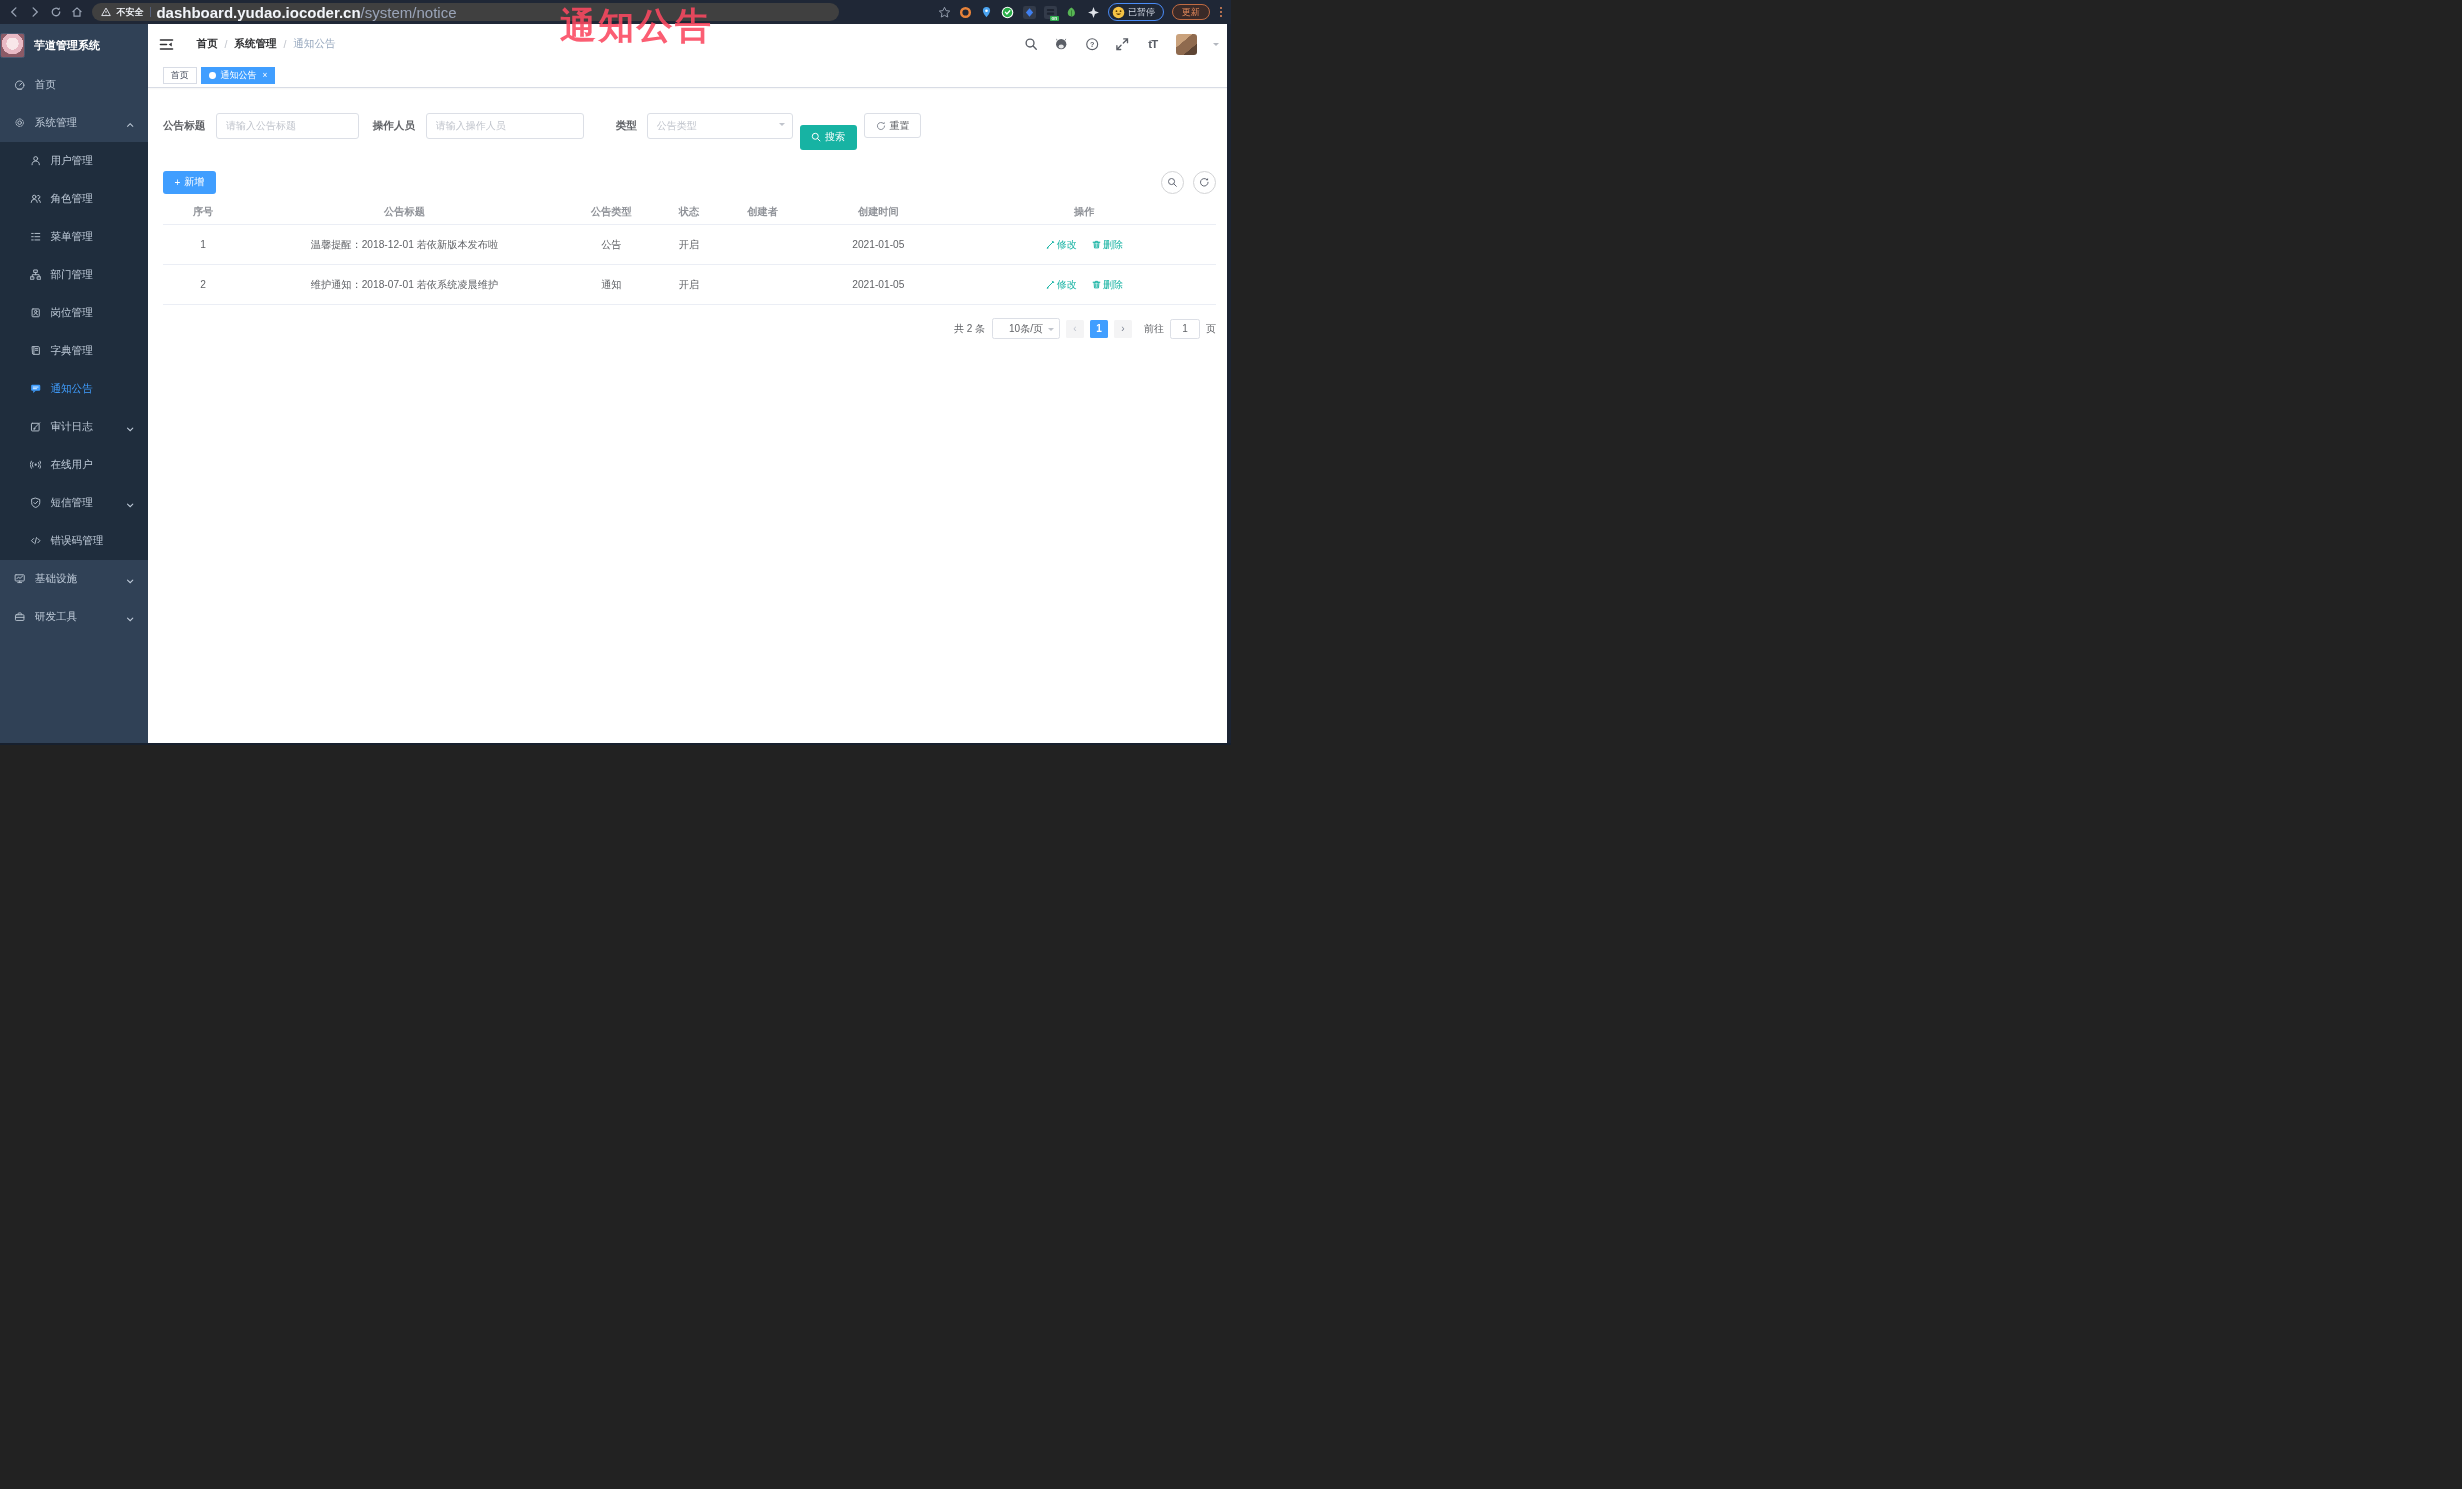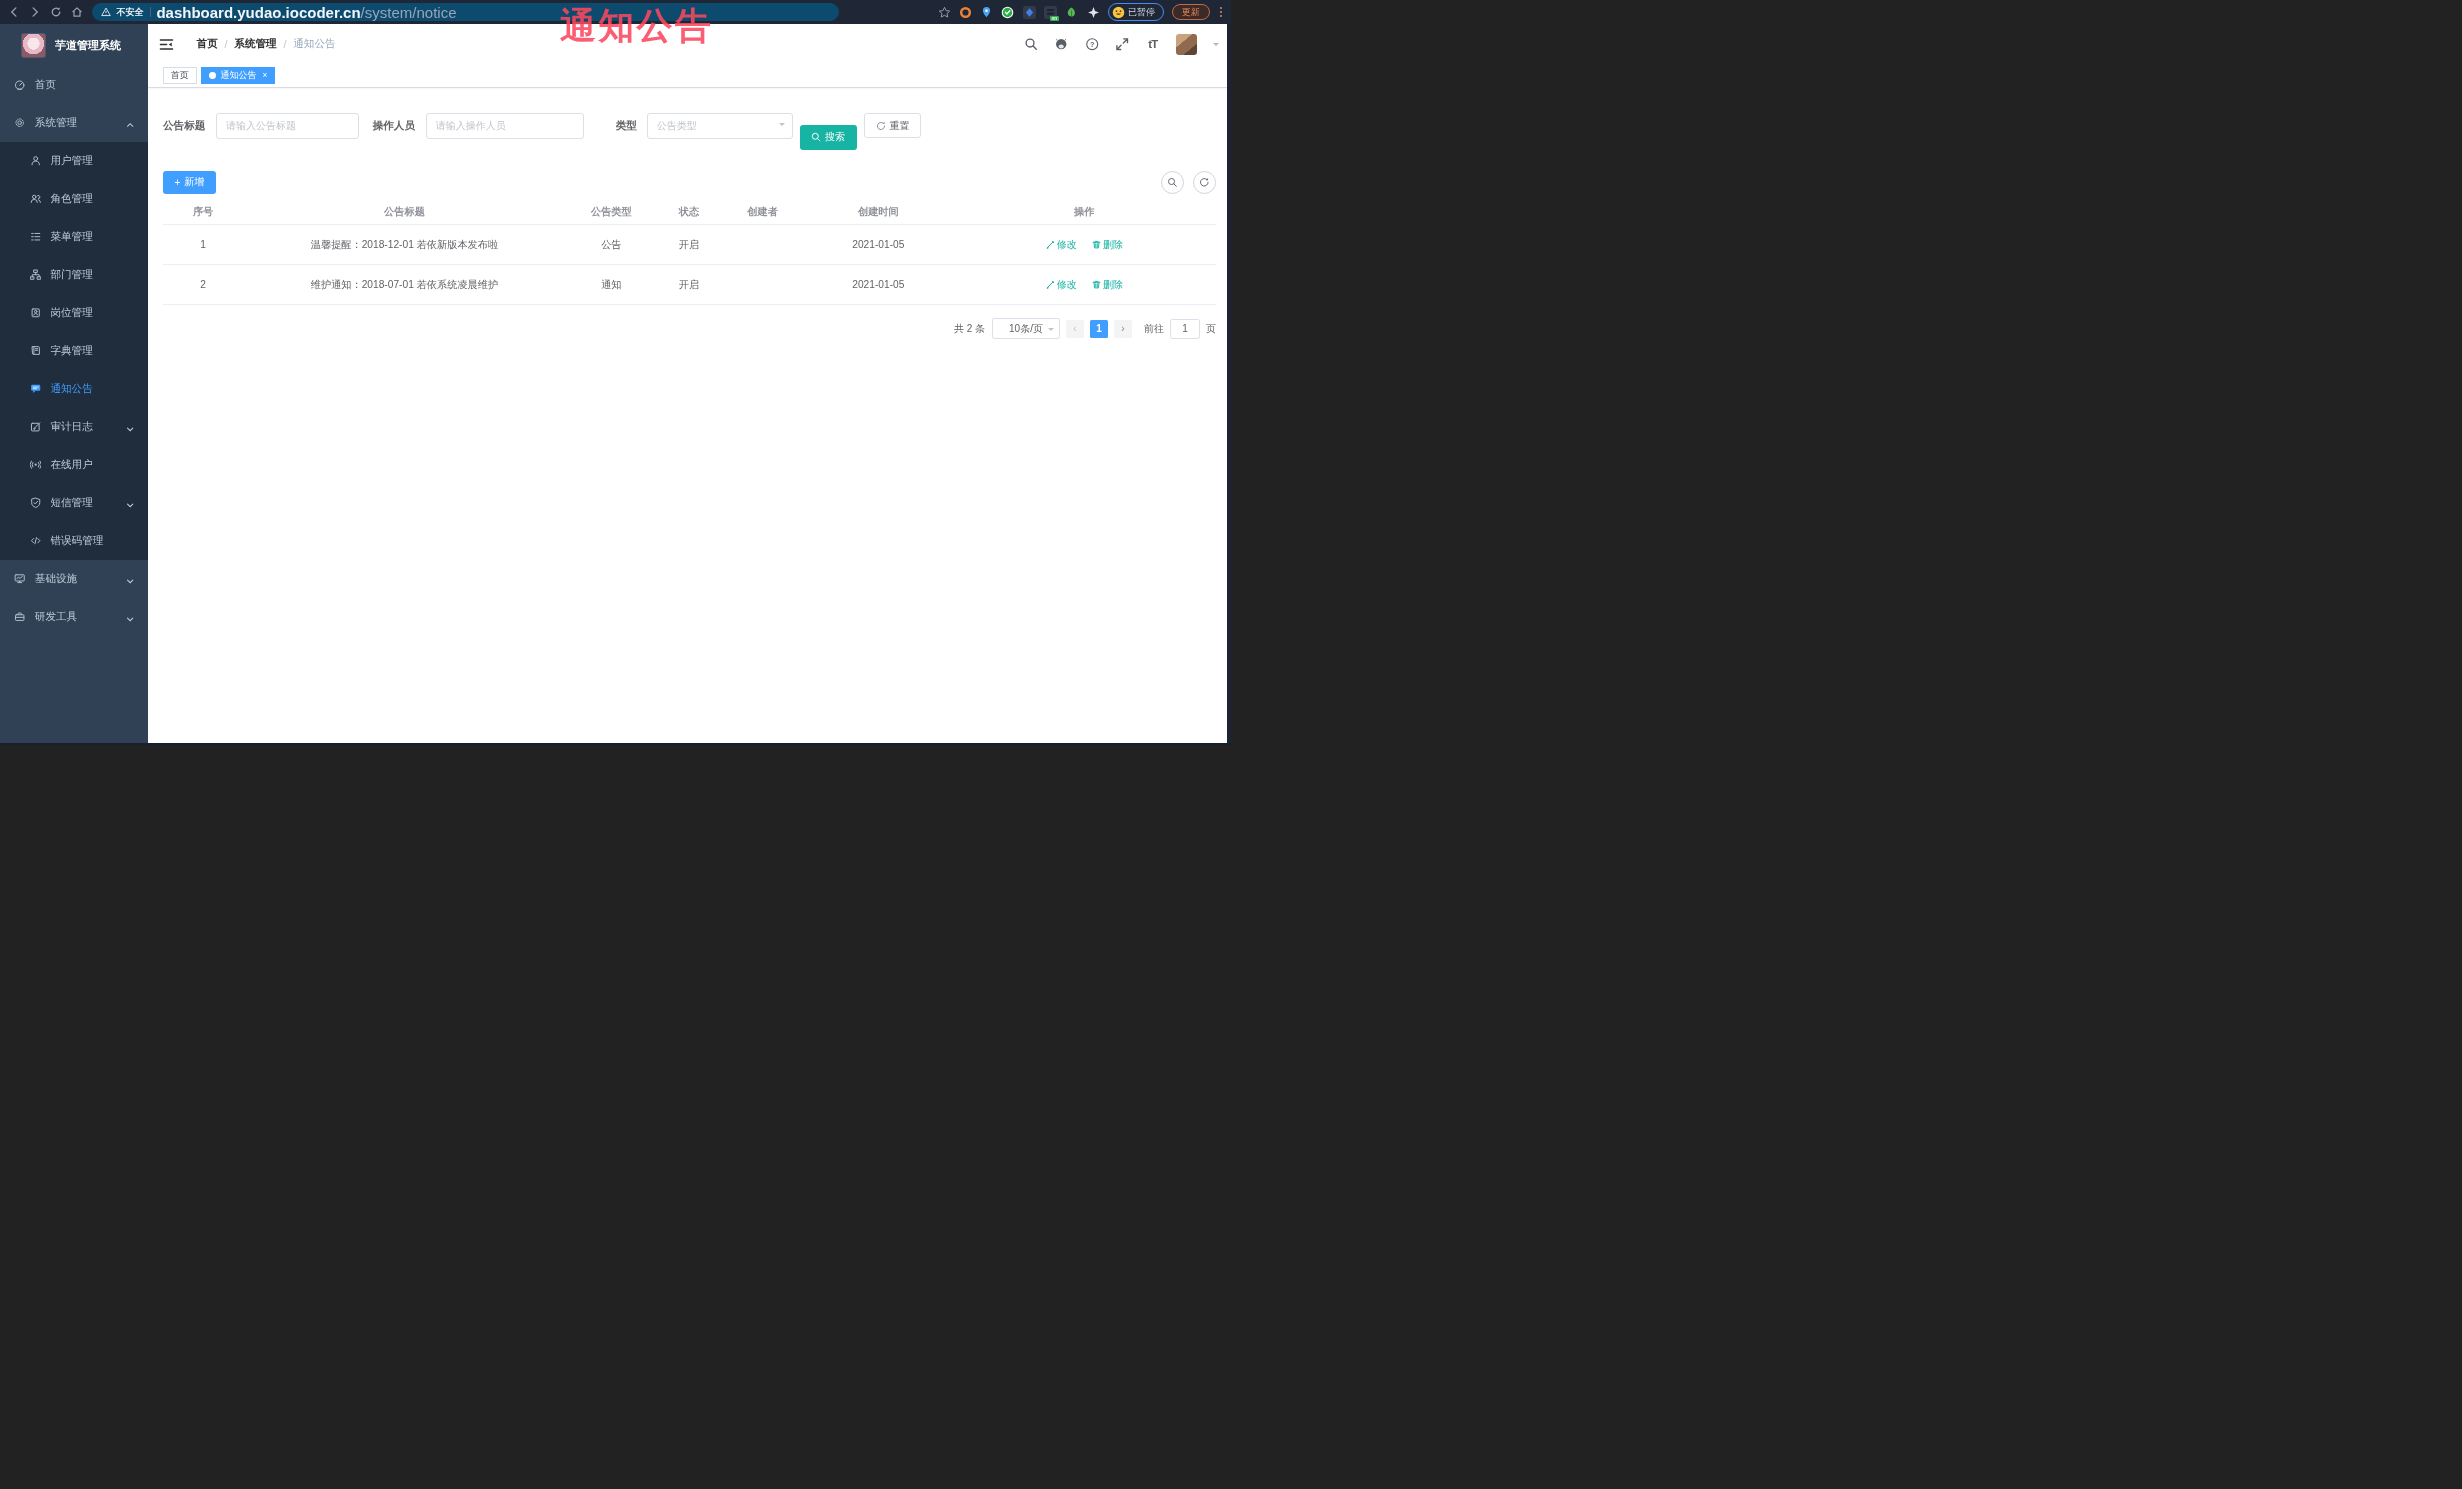--- a/index.html
+++ b/index.html
@@ -4,21 +4,21 @@
 <style>
   * { margin:0; padding:0; box-sizing:border-box; }
   body { font-family:"Liberation Sans","DejaVu Sans",sans-serif; background:#222; }
   .screen { position:relative; width:1231px; height:745px; background:#fff; overflow:hidden; }
 
   
   .chrome { position:absolute; left:0; top:0; width:100%; height:24px; background:#1f2736;
             display:flex; align-items:center; padding:0 7.6px; gap:9px; z-index:40; }
   .chrome svg { display:block; }
   .nav-ic { width:12px; height:12px; flex:0 0 auto; cursor:pointer; }
-  .omnibox { height:17.4px; width:747px; background:#0c4a6e; border-radius:9px; display:flex;
+  .omnibox { height:17.4px; width:747px; background:#404040; border-radius:9px; display:flex;
              align-items:center; padding:8px 9px; gap:6px; color:#e7ebf2; }
   .omni-sec { font-size:9px; font-weight:bold; color:#f2f5fa; white-space:nowrap; }
   .omni-div { width:0.8px; height:10px; background:#55607a; }
   .omni-url { font-size:15px; white-space:nowrap; }
   .omni-url .host { color:#f2f5fa; font-weight:bold; }
   .omni-url .path { color:#9aa4b8; }
   .ext-row { display:flex; align-items:center; gap:8.3px; margin-left:auto; }
   .ext { width:13px; height:13px; position:relative; cursor:pointer; }
   .ext-dark { background:#333b4a; border-radius:2.3px; }
   .on-badge { position:absolute; right:-1.5px; bottom:-2.3px; background:#2fae4e; color:#fff;
@@ -34,21 +34,21 @@
 
   
   .overlay-title { position:absolute; left:560px; top:1.5px; z-index:60; font-size:36px; font-weight:bold;
                    color:rgba(250,72,96,0.88); letter-spacing:2.3px; pointer-events:none; }
 
   
   .app { position:absolute; top:24px; left:0; right:0; bottom:0; display:flex; }
 
   
   .sidebar { width:148px; background:#304156; color:#bfcbd9; flex:0 0 auto; font-size:10.6px; }
-  .logo-row { height:42px; display:flex; align-items:center; padding-left:21px; gap:9px; }
+  .logo-row { height:42px; display:flex; align-items:center; gap:9px; }
   .logo-img { width:25px; height:25px; border-radius:2.3px; flex:0 0 auto;
               background:radial-gradient(circle at 50% 42%, #f8e7e9 0 34%, #e8b9c4 35% 60%, #8c5a66 61%);
               border:0.8px solid #4a5870; }
   .logo-title { color:#fff; font-weight:bold; font-size:11px; white-space:nowrap; }
   .menu-item { height:38px; display:flex; align-items:center; padding-left:14.4px; gap:9px;
                cursor:pointer; position:relative; }
   .submenu { background:#1f2d3d; }
   .submenu .menu-item { padding-left:30px; }
   .micon { width:11.4px; height:11.4px; flex:0 0 auto; }
   .micon svg { width:11.4px; height:11.4px; stroke:#b4bfcc; fill:none; stroke-width:1.2;

